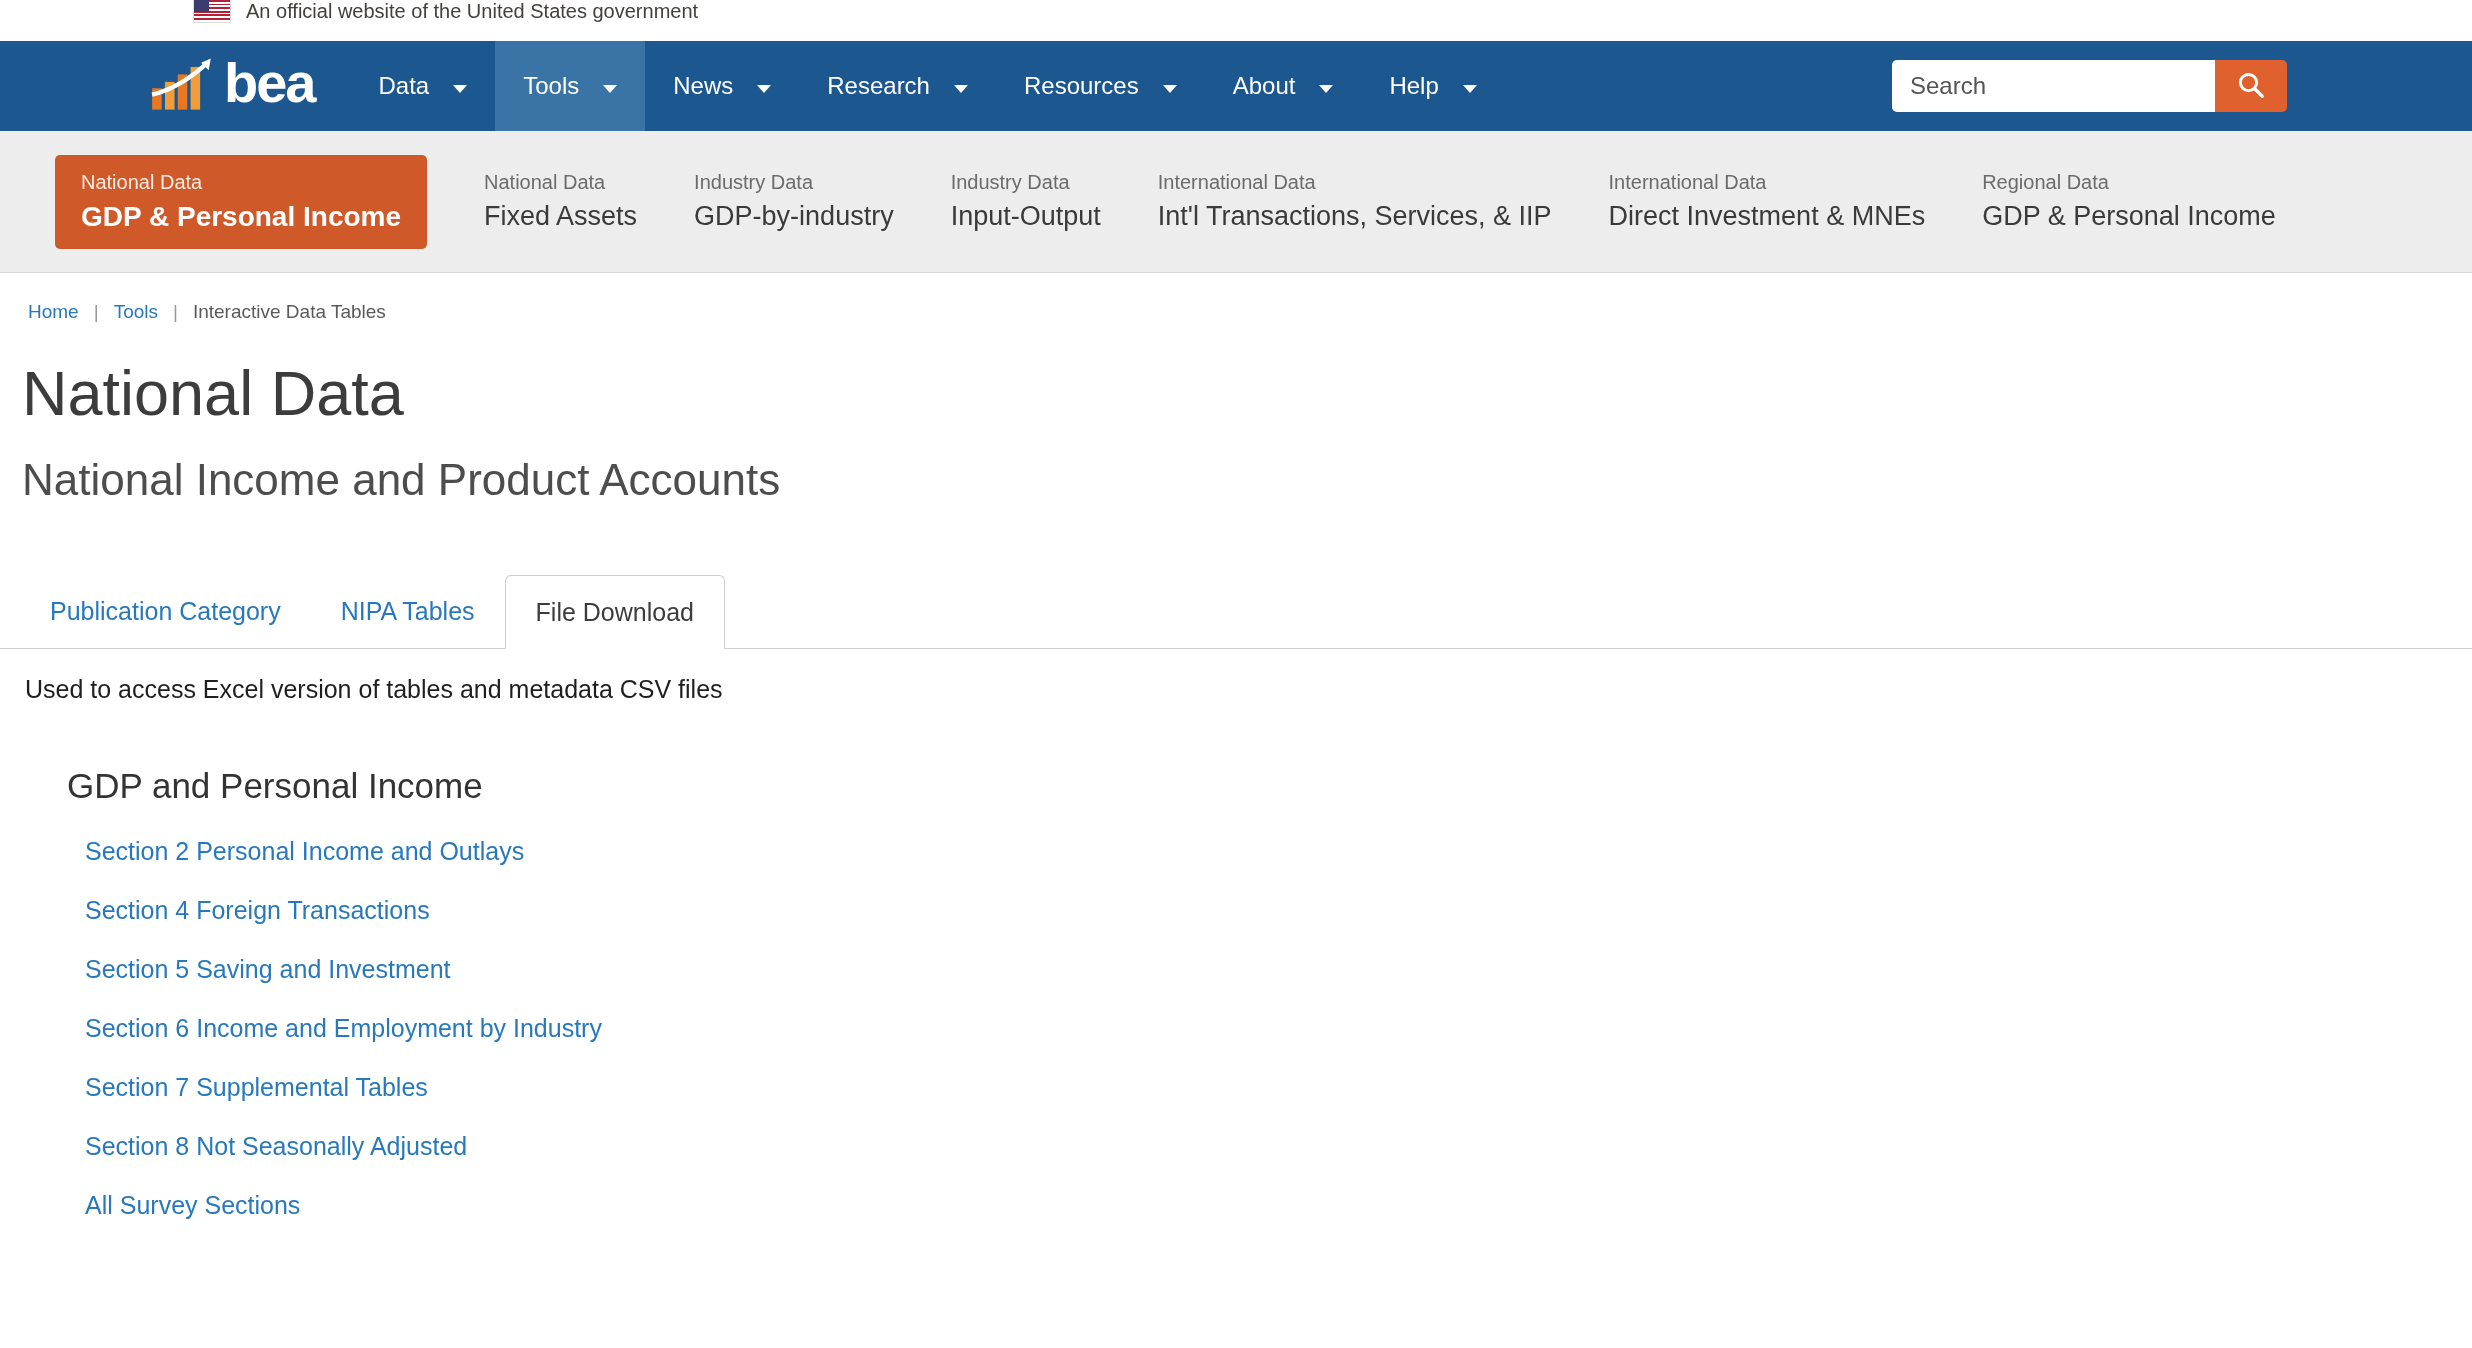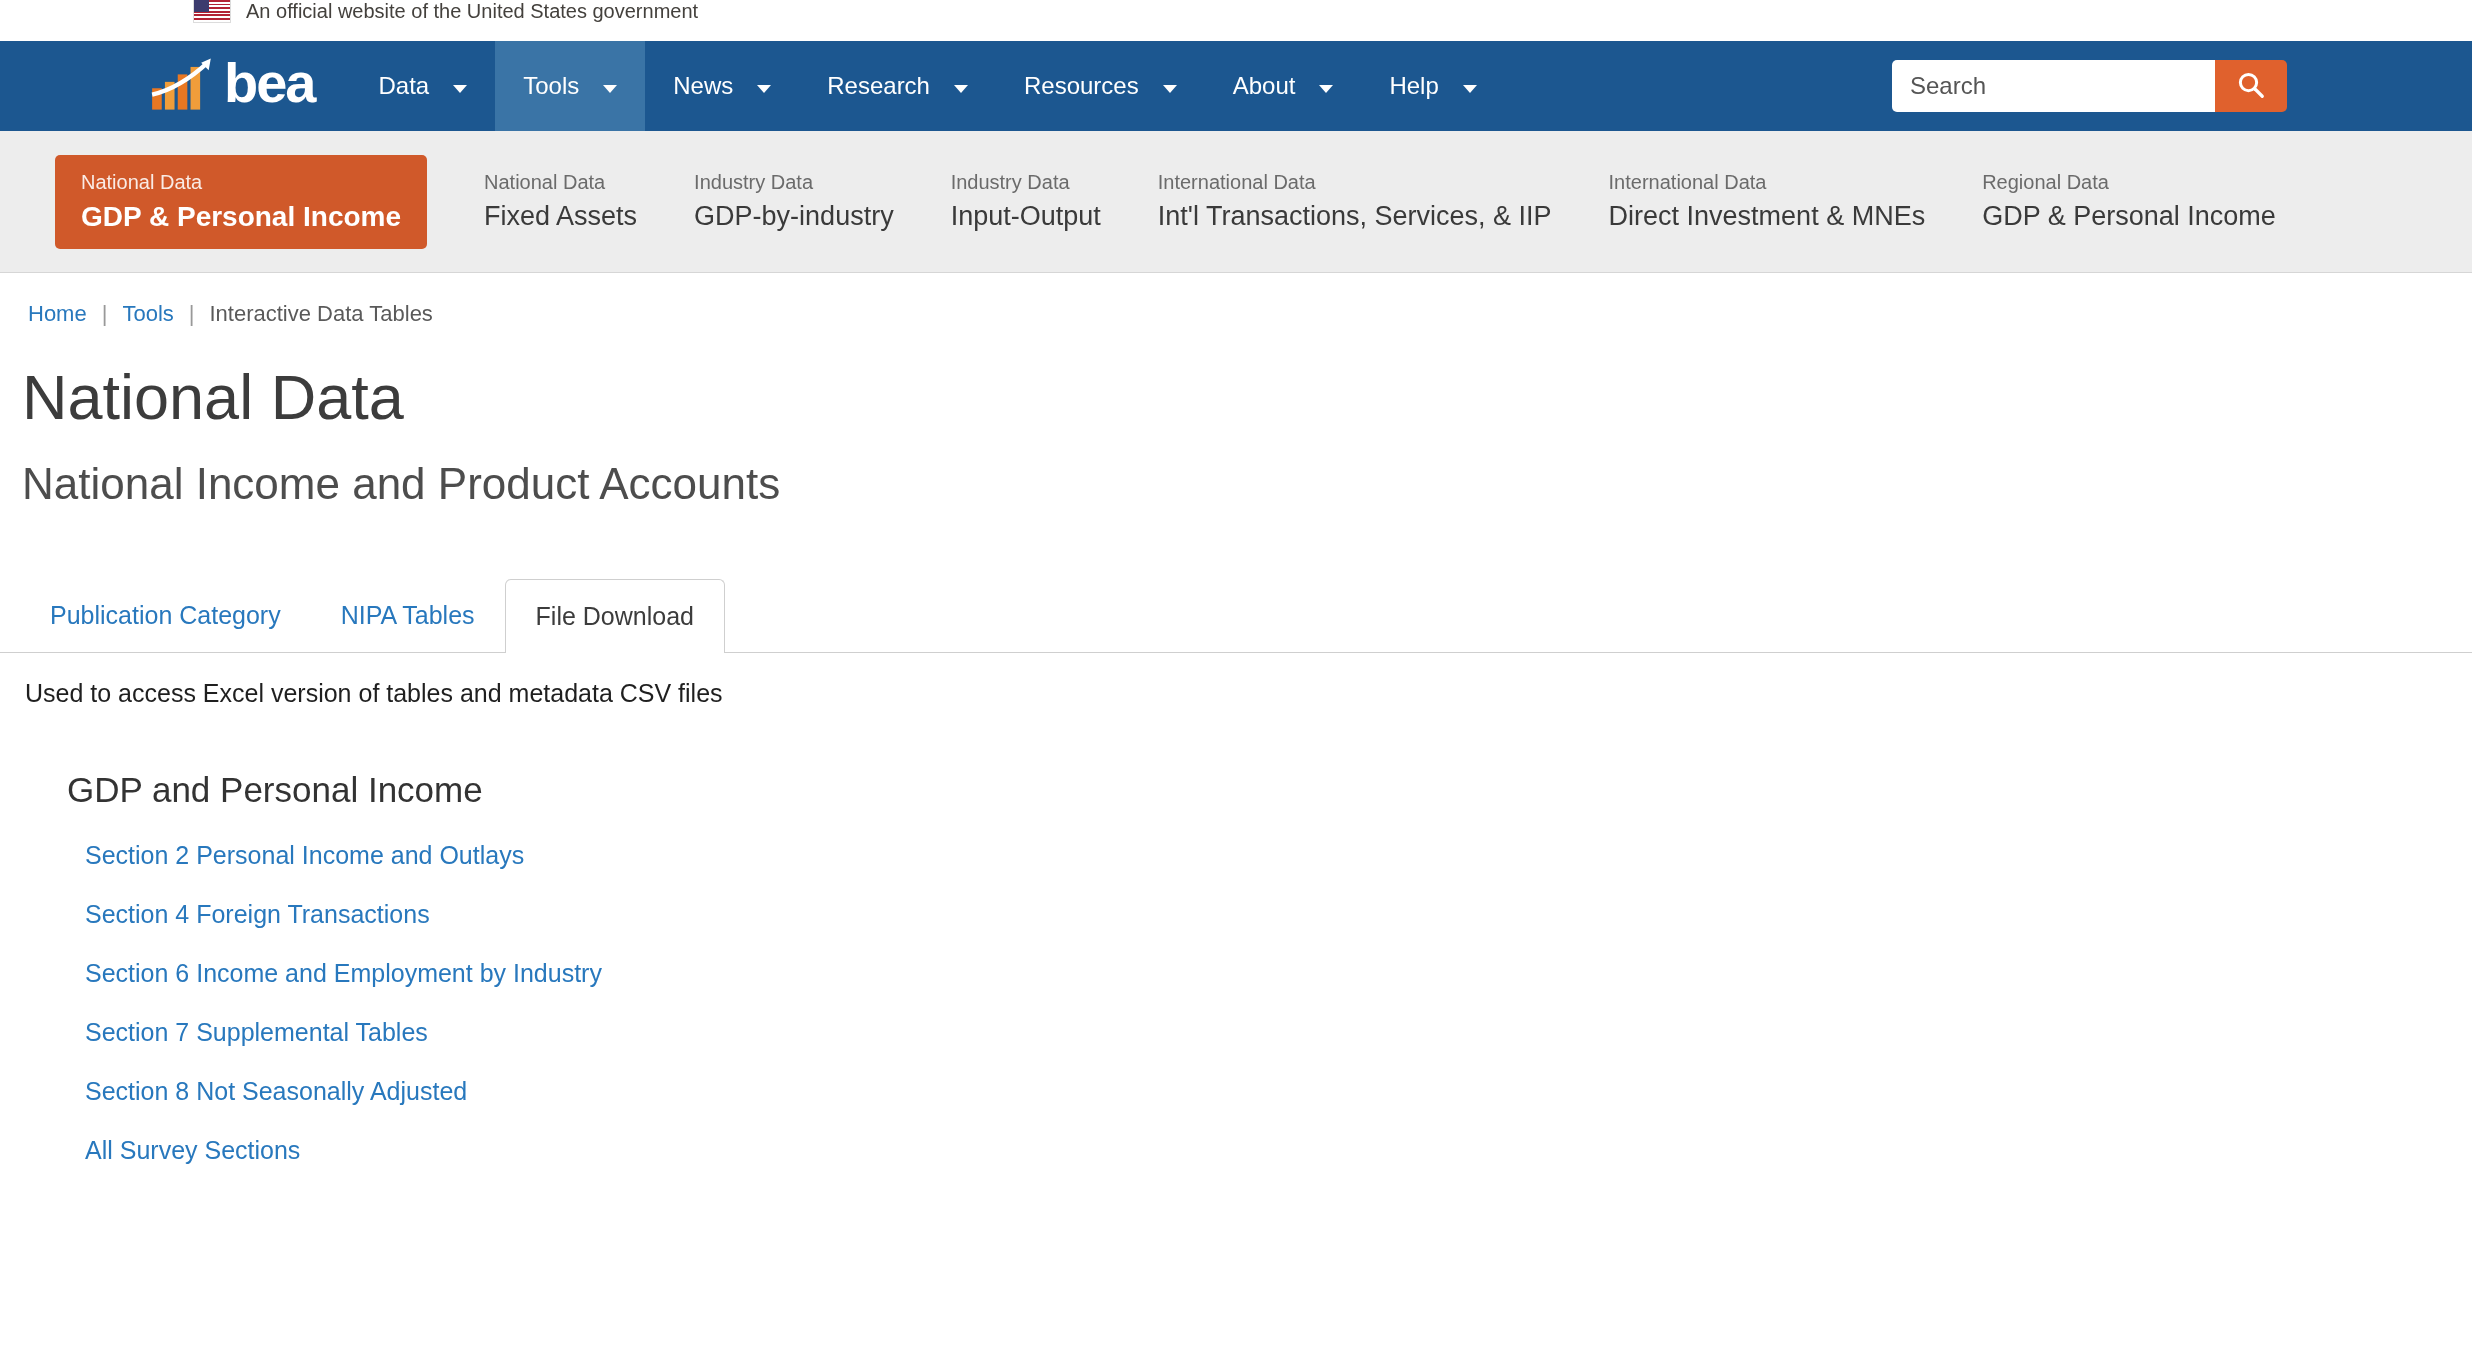--- a/index.html
+++ b/index.html
@@ -123,21 +123,21 @@
   }
   .data-card.active .card-category { color: rgba(255,255,255,0.88); }
   .data-card.active .card-title { color: #ffffff; font-weight: bold; font-size: 28px; }
 
   
   .breadcrumb {
     margin: 28px 0 0 28px;
     display: flex;
     align-items: center;
     gap: 15px;
-    font-size: 22px;
+    font-size: 19px;
   }
   .breadcrumb .crumb-link { color: #2878bd; cursor: pointer; }
   .breadcrumb .crumb-sep { color: #999; }
   .breadcrumb .crumb-current { color: #5a5a5a; }
 
   
   .page-title {
     margin: 34px 0 0 22px;
     font-size: 63px;
     font-weight: 300;
@@ -311,18 +311,19 @@
   <div class="tab">NIPA Tables</div>
   <div class="tab active">File Download</div>
 </div>
 
 <div class="tab-panel">
   <div class="panel-description">Used to access Excel version of tables and metadata CSV files</div>
   <h3 class="section-heading">GDP and Personal Income</h3>
   <ul class="section-links">
     <li><a class="section-link">Section 2 Personal Income and Outlays</a></li>
     <li><a class="section-link">Section 4 Foreign Transactions</a></li>
+    <li><a class="section-link">Section 5 Saving and Investment</a></li>
     <li><a class="section-link">Section 6 Income and Employment by Industry</a></li>
     <li><a class="section-link">Section 7 Supplemental Tables</a></li>
     <li><a class="section-link">Section 8 Not Seasonally Adjusted</a></li>
     <li><a class="section-link">All Survey Sections</a></li>
   </ul>
 </div>
 
 </body></html>

